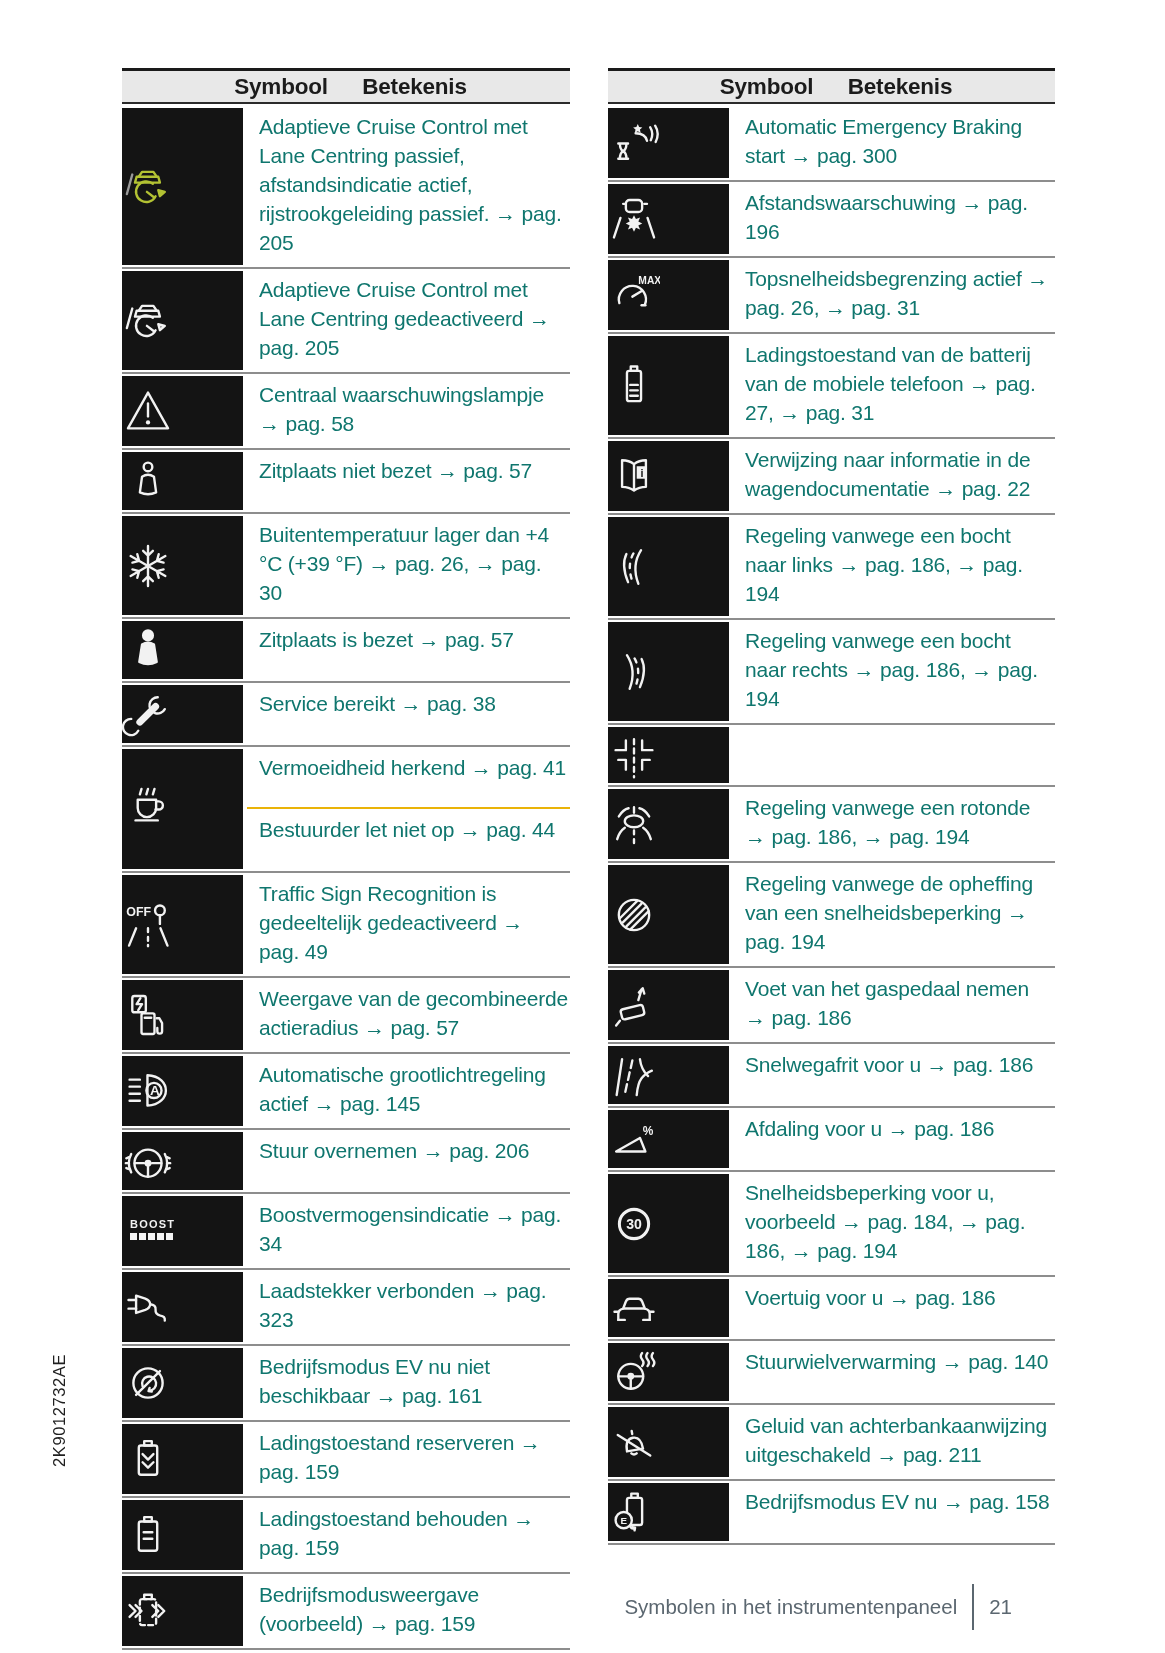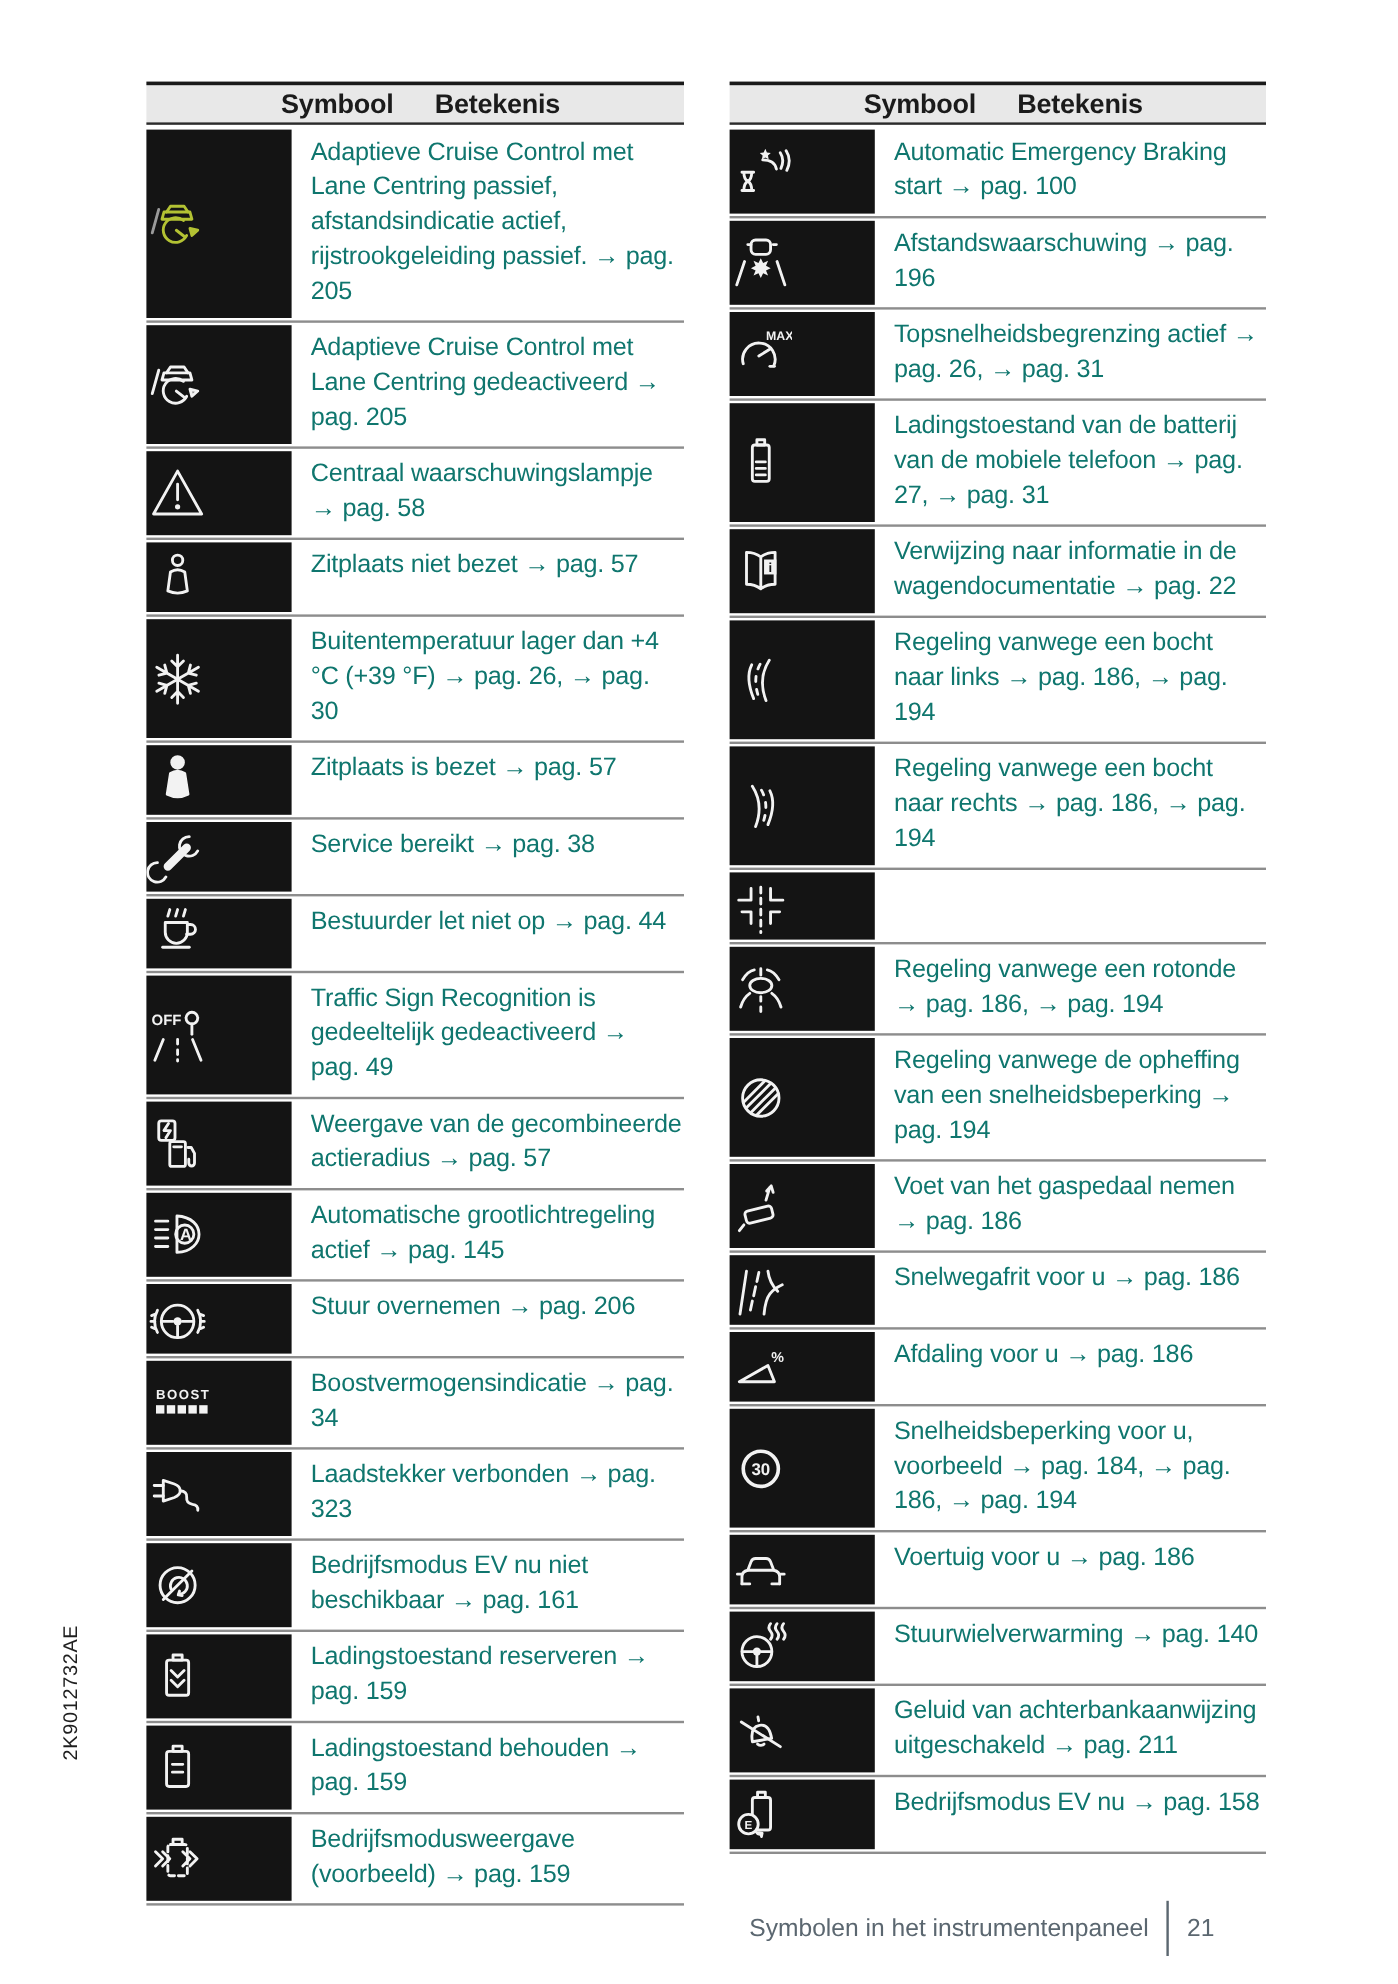--- a/index.html
+++ b/index.html
@@ -26,21 +26,21 @@
 
   .sym-cell {
     width:121px; min-height:56px; background:#141414; flex:0 0 121px;
     display:flex; align-items:center; justify-content:flex-start;
   }
   .meanings { margin-left:4px; flex:1 1 auto; display:flex; flex-direction:column; }
   .meaning {
     min-height:46px; padding:4px 2px 8px 12px;
     font-size:21px; line-height:29px; letter-spacing:-0.2px; color:#0f766e;
   }
-  .meaning + .meaning { border-top:2px solid #ef4444; padding-top:6px; }
+  .meaning + .meaning { border-top:2px solid #eab308; padding-top:6px; }
 
   .footer {
     position:absolute; top:1584px; left:565px; width:447px;
     display:flex; justify-content:flex-end; align-items:center;
     color:#5b6770; font-size:20.5px;
   }
   .footer-divider { width:2px; height:46px; background:#5b6770; margin:0 15px; }
 
   .side-code {
     position:absolute; left:50px; top:1335px; height:132px;
@@ -156,20 +156,21 @@
         <div class="row">
           <div class="sym-cell">
             <svg width="52" height="52" viewBox="0 0 48 48" fill="none" stroke="#f2f2f2" stroke-width="2.2" stroke-linecap="round" stroke-linejoin="round">
               <path d="M18 5.5 l-1.5 5 M24 5.5 l-1.5 5 M30 5.5 l-1.5 5"></path>
               <path d="M14.5 15.5 h17 v7.5 a8.5 8.5 0 0 1 -17 0 z"></path>
               <path d="M31.5 17 h2.5 a3.5 3.5 0 0 1 0 7.5 h-3"></path>
               <line x1="12.5" y1="34.5" x2="33" y2="34.5"></line>
             </svg>
           </div>
           <div class="meanings">
+            <div class="meaning">Vermoeidheid herkend → pag. 41</div>
             <div class="meaning">Bestuurder let niet op → pag. 44</div>
           </div>
         </div>
         <div class="row">
           <div class="sym-cell">
             <svg width="52" height="52" viewBox="0 0 48 48" fill="none" stroke="#f2f2f2" stroke-width="2.2" stroke-linecap="round" stroke-linejoin="round">
               <text x="4" y="16" font-size="11.5" font-weight="bold" fill="#f2f2f2" stroke="none">OFF</text>
               <circle cx="35" cy="10.5" r="4.5"></circle>
               <line x1="35" y1="15" x2="35" y2="23"></line>
               <path d="M13 27 L6.5 43 M35.5 27 L42 43"></path>
@@ -310,21 +311,21 @@
         <div class="row">
           <div class="sym-cell">
             <svg width="52" height="52" viewBox="0 0 48 48" fill="none" stroke="#f2f2f2" stroke-width="2.2" stroke-linecap="round" stroke-linejoin="round">
               <path d="M9.5 24.5 h9 M9.5 38.5 h9 M11 24.5 q0 5.5 3 7 t3 7 M17 24.5 q0 5.5 -3 7 t-3 7"></path>
               <path d="M25.5 15 q9 0 10.5 7"></path>
               <path d="M27.5 6.5 l1.2 2.8 3 .3 -2.2 2 .6 3 -2.6 -1.5 -2.7 1.5 .6 -3 -2.2 -2 3 -.3 z" fill="#f2f2f2" stroke="none"></path>
               <path d="M39 9.5 q3.5 5.5 .5 12 M43.5 8 q4.5 7 .5 15"></path>
             </svg>
           </div>
           <div class="meanings">
-            <div class="meaning">Automatic Emergency Braking start → pag. 100</div>
+            <div class="meaning">Automatic Emergency Braking start → pag. 300</div>
           </div>
         </div>
         <div class="row">
           <div class="sym-cell">
             <svg width="52" height="52" viewBox="0 0 48 48" fill="none" stroke="#f2f2f2" stroke-width="2.2" stroke-linecap="round" stroke-linejoin="round">
               <rect x="16.5" y="6.5" width="15" height="11" rx="3.5"></rect>
               <path d="M16.5 10 h-2.5 M33.5 10 h2.5"></path>
               <path d="M24 20.5 l1.8 3.6 3.8 -1.6 -1.6 3.8 3.6 1.8 -3.6 1.8 1.6 3.8 -3.8 -1.6 -1.8 3.6 -1.8 -3.6 -3.8 1.6 1.6 -3.8 -3.6 -1.8 3.6 -1.8 -1.6 -3.8 3.8 1.6 z" fill="#f2f2f2" stroke="none"></path>
               <path d="M11.5 23 L5.5 41 M36.5 23 L42.5 41"></path>
             </svg>

